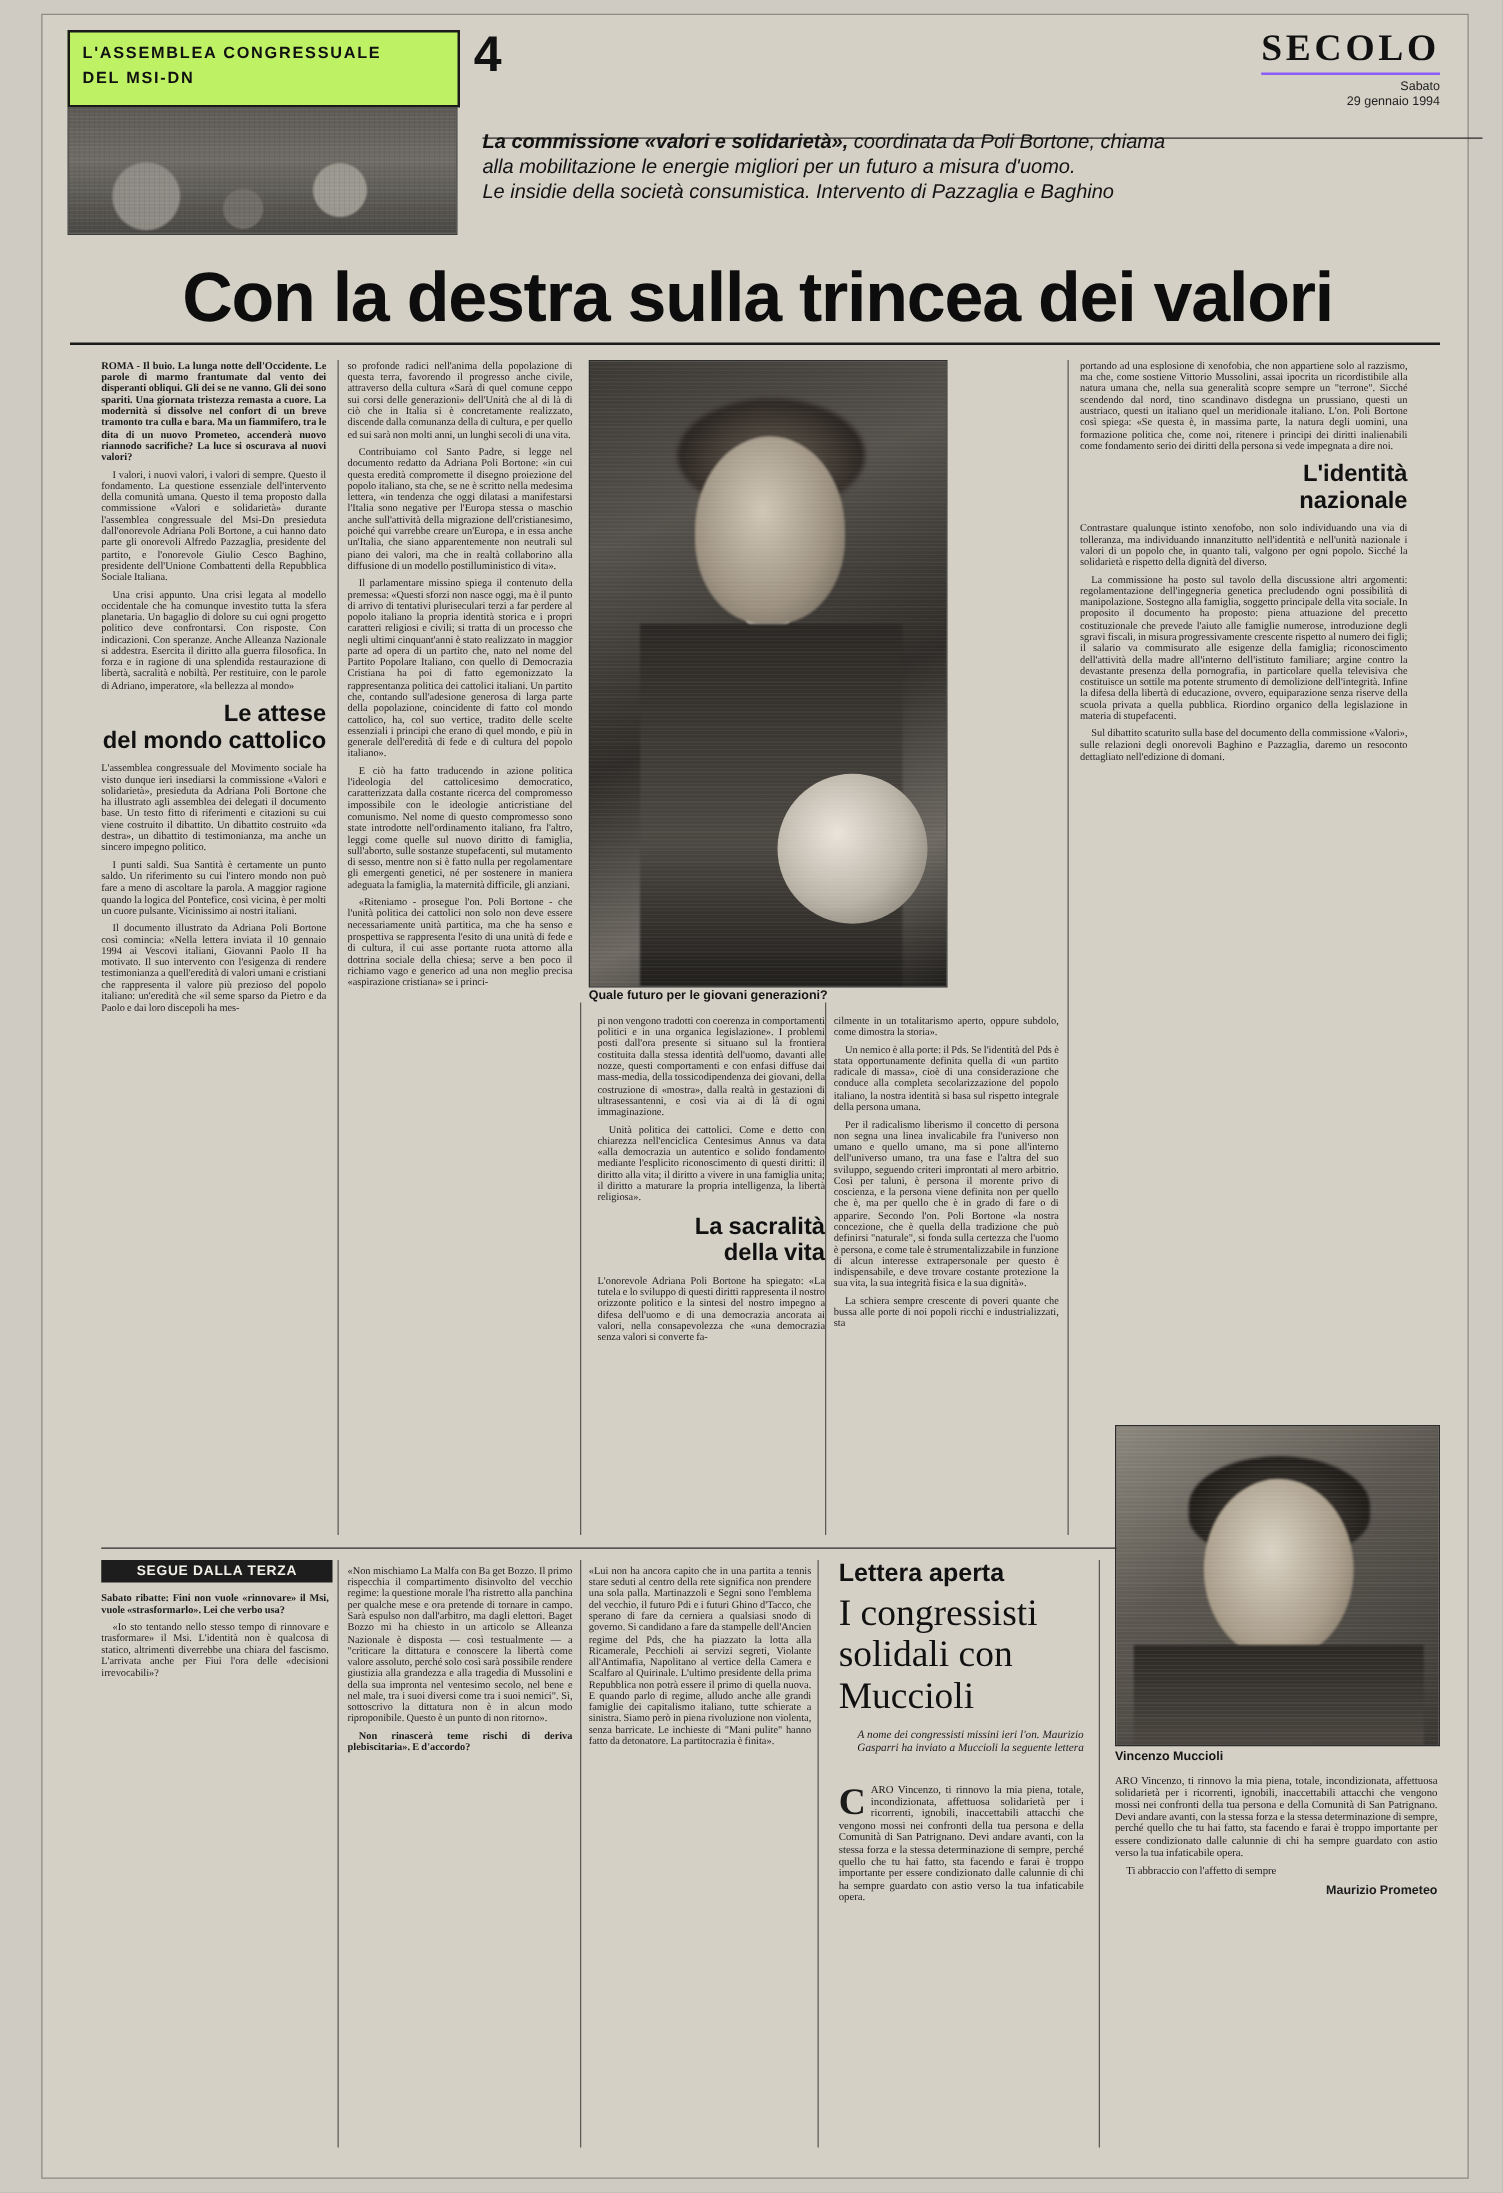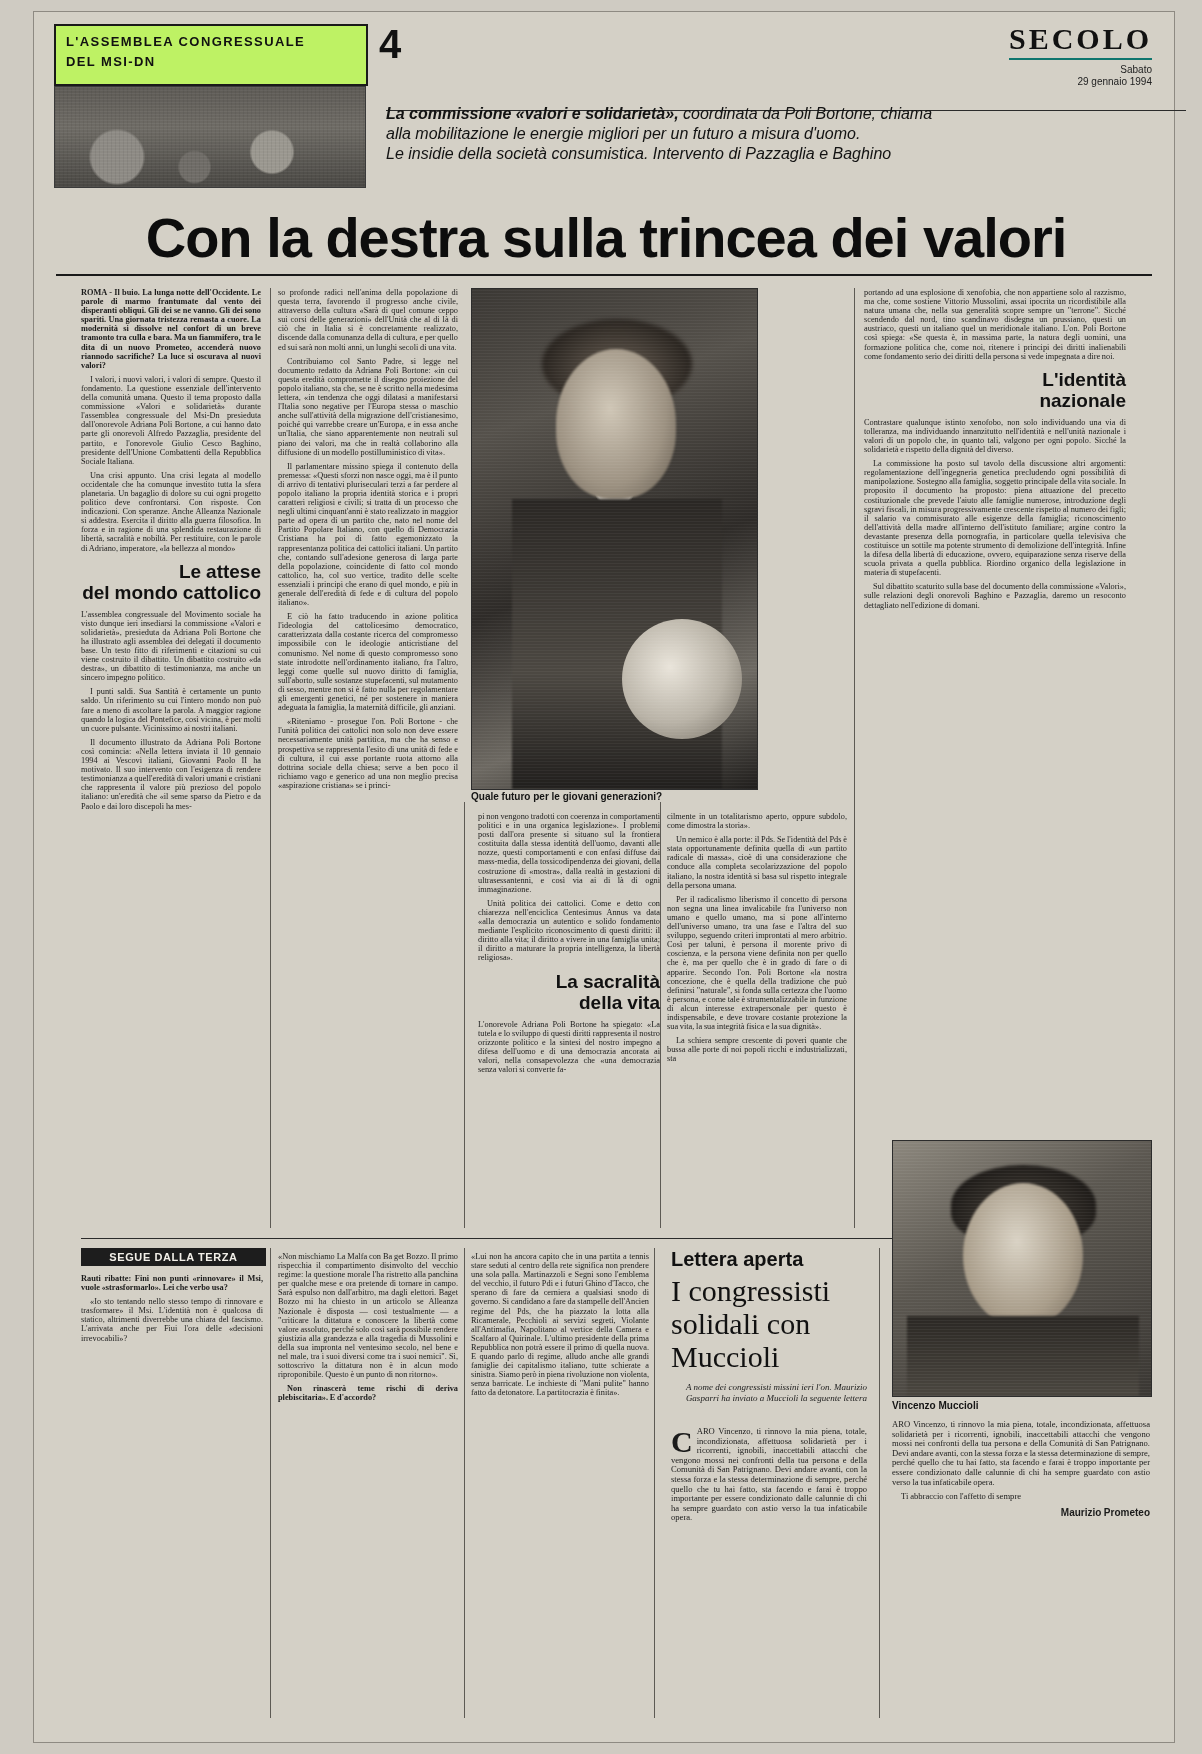--- a/index.html
+++ b/index.html
@@ -32,21 +32,21 @@
     position:absolute;left:345px;top:12px;
     font-family:"Liberation Sans", sans-serif;
     font-weight:bold;font-size:40px;color:#111;line-height:40px;
   }
   .secolo{
     position:absolute;right:22px;top:10px;text-align:right;
   }
   .secolo .name{
     font-family:"Liberation Serif", serif;font-weight:bold;
     font-size:30px;letter-spacing:3px;color:#111;
-    border-bottom:2px solid #0f766e;padding-bottom:2px;
+    border-bottom:2px solid #8b5cf6;padding-bottom:2px;
   }
   .secolo .dateline{
     font-family:"Liberation Sans", sans-serif;font-size:10px;color:#222;
     margin-top:4px;line-height:12px;
   }
   
   .mast-photo{
     position:absolute;left:20px;top:74px;width:310px;height:100px;
     border:1px solid #3a3a3a;
     background:
@@ -298,21 +298,21 @@
       <div class="subhead" style="white-space:pre-line;">L'identità
 nazionale</div>
       <p class="first">Contrastare qualunque istinto xenofobo, non solo individuando una via di tolleranza, ma individuando innanzitutto nell'identità e nell'unità nazionale i valori di un popolo che, in quanto tali, valgono per ogni popolo. Sicché la solidarietà e rispetto della dignità del diverso.</p>
       <p>La commissione ha posto sul tavolo della discussione altri argomenti: regolamentazione dell'ingegneria genetica precludendo ogni possibilità di manipolazione. Sostegno alla famiglia, soggetto principale della vita sociale. In proposito il documento ha proposto: piena attuazione del precetto costituzionale che prevede l'aiuto alle famiglie numerose, introduzione degli sgravi fiscali, in misura progressivamente crescente rispetto al numero dei figli; il salario va commisurato alle esigenze della famiglia; riconoscimento dell'attività della madre all'interno dell'istituto familiare; argine contro la devastante presenza della pornografia, in particolare quella televisiva che costituisce un sottile ma potente strumento di demolizione dell'integrità. Infine la difesa della libertà di educazione, ovvero, equiparazione senza riserve della scuola privata a quella pubblica. Riordino organico della legislazione in materia di stupefacenti.</p>
       <p>Sul dibattito scaturito sulla base del documento della commissione «Valori», sulle relazioni degli onorevoli Baghino e Pazzaglia, daremo un resoconto dettagliato nell'edizione di domani.</p>
     </div>
 
     <div class="segue-head">SEGUE DALLA TERZA</div>
 
     <div class="col blur" style="left:47px;top:1262px;width:182px;">
-      <p class="first qa-q">Rauti ribatte: Fini non punti «rinnovare» il Msi, vuole «strasformarlo». Lei che verbo usa?</p>
+      <p class="first qa-q">Sabato ribatte: Fini non vuole «rinnovare» il Msi, vuole «strasformarlo». Lei che verbo usa?</p>
       <p>«Io sto tentando nello stesso tempo di rinnovare e trasformare» il Msi. L'identità non è qualcosa di statico, altrimenti diverrebbe una chiara del fascismo. L'arrivata anche per Fiui l'ora delle «decisioni irrevocabili»?</p>
     </div>
     <div class="col blur" style="left:244px;top:1240px;width:180px;">
       <p class="first">«Non mischiamo La Malfa con Ba get Bozzo. Il primo rispecchia il compartimento disinvolto del vecchio regime: la questione morale l'ha ristretto alla panchina per qualche mese e ora pretende di tornare in campo. Sarà espulso non dall'arbitro, ma dagli elettori. Baget Bozzo mi ha chiesto in un articolo se Alleanza Nazionale è disposta — così testualmente — a "criticare la dittatura e conoscere la libertà come valore assoluto, perché solo così sarà possibile rendere giustizia alla grandezza e alla tragedia di Mussolini e della sua impronta nel ventesimo secolo, nel bene e nel male, tra i suoi diversi come tra i suoi nemici". Sì, sottoscrivo la dittatura non è in alcun modo riproponibile. Questo è un punto di non ritorno».</p>
       <p class="qa-q">Non rinascerà teme rischi di deriva plebiscitaria». E d'accordo?</p>
     </div>
     <div class="col blur" style="left:437px;top:1240px;width:178px;">
       <p class="first">«Lui non ha ancora capito che in una partita a tennis stare seduti al centro della rete significa non prendere una sola palla. Martinazzoli e Segni sono l'emblema del vecchio, il futuro Pdi e i futuri Ghino d'Tacco, che sperano di fare da cerniera a qualsiasi snodo di governo. Si candidano a fare da stampelle dell'Ancien regime del Pds, che ha piazzato la lotta alla Ricamerale, Pecchioli ai servizi segreti, Violante all'Antimafia, Napolitano al vertice della Camera e Scalfaro al Quirinale. L'ultimo presidente della prima Repubblica non potrà essere il primo di quella nuova. E quando parlo di regime, alludo anche alle grandi famiglie dei capitalismo italiano, tutte schierate a sinistra. Siamo però in piena rivoluzione non violenta, senza barricate. Le inchieste di "Mani pulite" hanno fatto da detonatore. La partitocrazia è finita».</p>
     </div>
 

